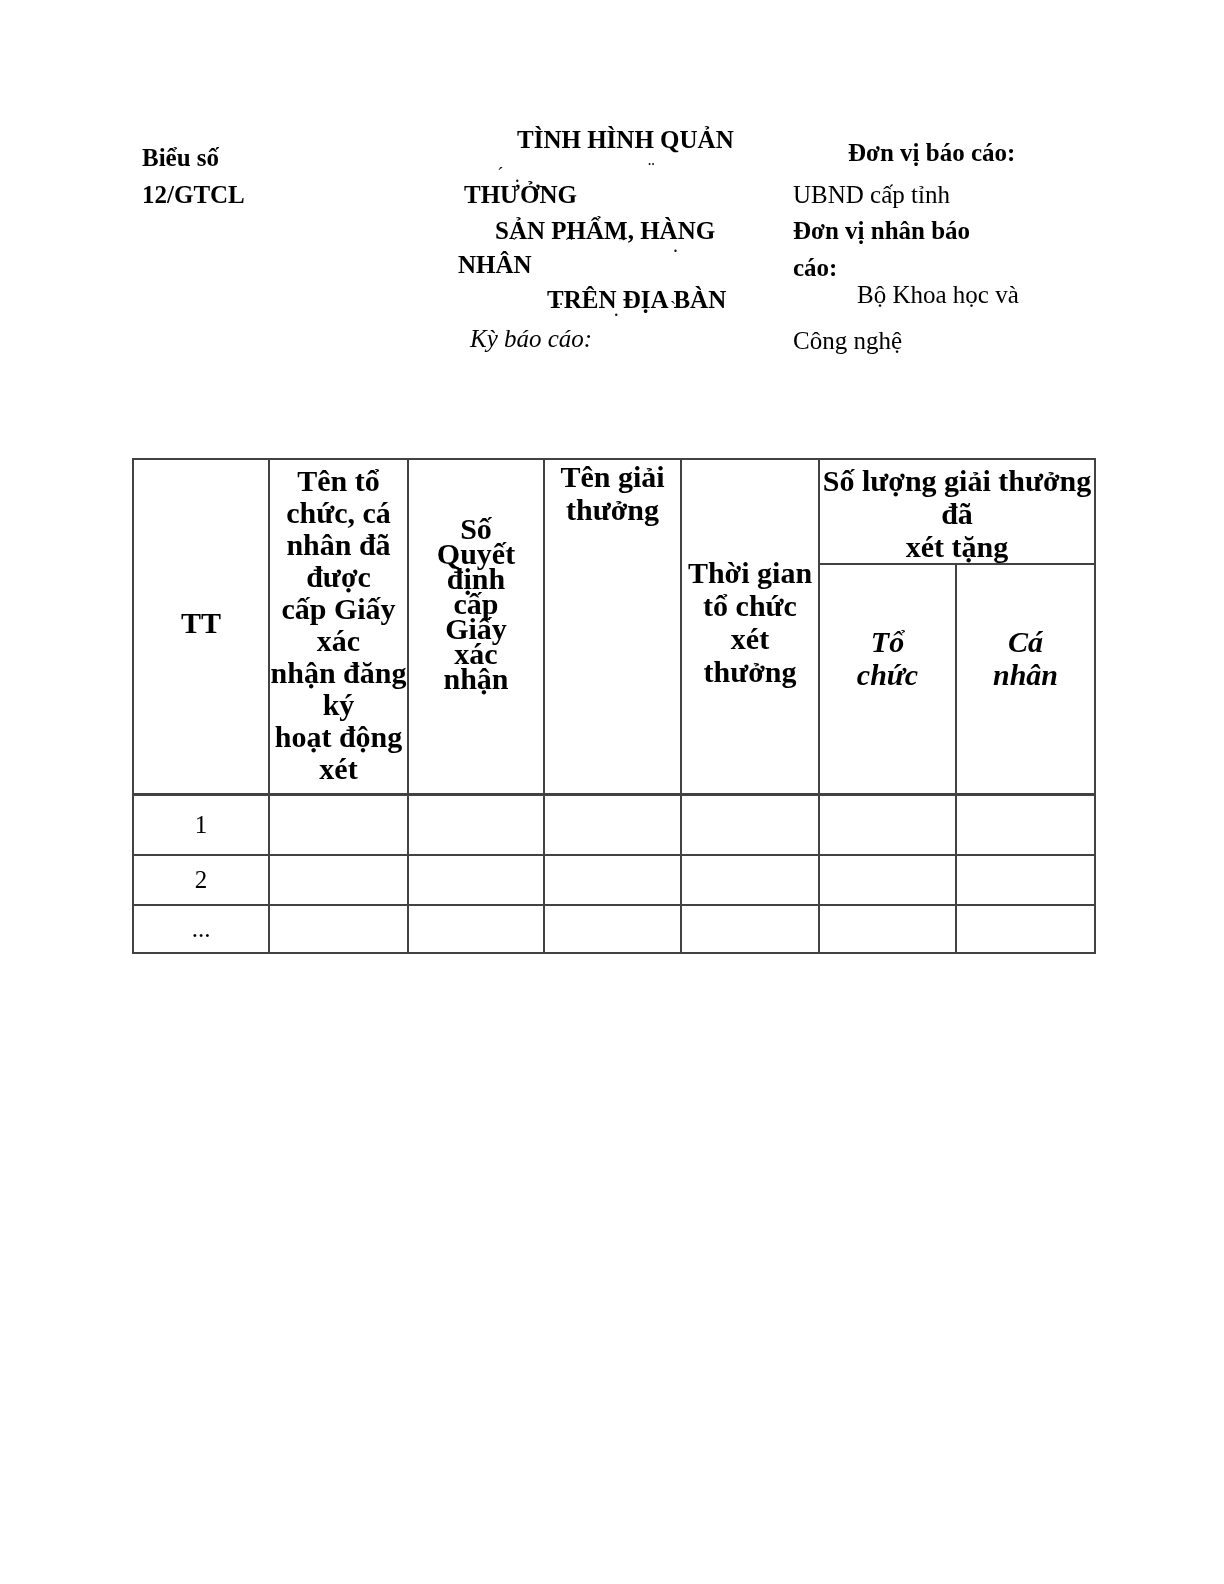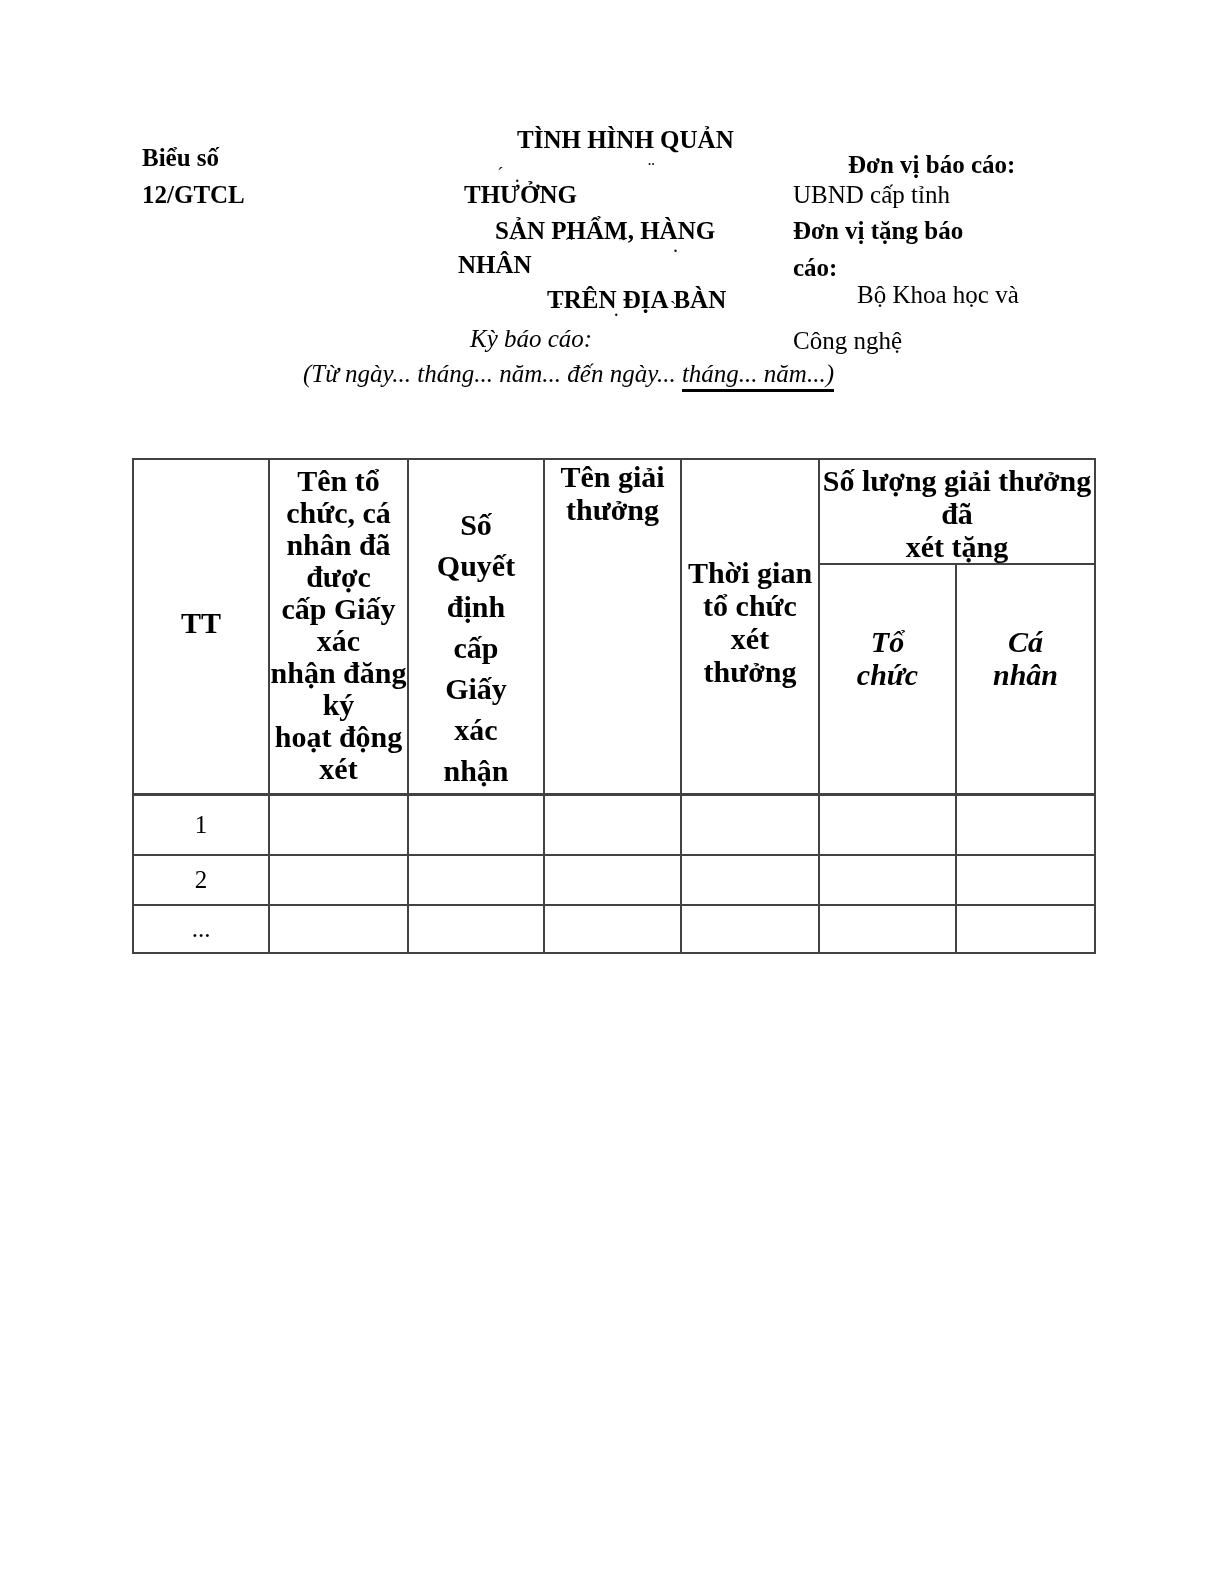--- a/index.html
+++ b/index.html
@@ -23,21 +23,21 @@
 
   .t1 { left: 517px; top: 125px; }
   .t2 { left: 464px; top: 180px; }
   .t3 { left: 495px; top: 216px; }
   .t4 { left: 458px; top: 250px; }
   .t5 { left: 547px; top: 285px; }
   .t6 { left: 470px; top: 324px; }
   .t7 { left: 303px; top: 359px; }
   .u  { border-bottom: 3px solid #000; padding-bottom: 2px; }
 
-  .u1 { left: 848px; top: 150px; }
+  .u1 { left: 848px; top: 138px; }
   .u2 { left: 793px; top: 180px; }
   .u3 { left: 793px; top: 216px; }
   .u4 { left: 793px; top: 253px; }
   .u5 { left: 857px; top: 280px; }
   .u6 { left: 793px; top: 326px; }
 
   
   .art { position: absolute; font-size: 20px; color: #111; line-height: 14px; }
   .a1 { left: 497px; top: 168px; word-spacing: 6px; }
   .a2 { left: 648px; top: 162px; }
@@ -64,21 +64,21 @@
     text-align: center;
     white-space: pre-line;
     line-height: 33px;
   }
   .hrow1 { height: 104px; }
   .hrow2 { height: 230px; }
   .hdrbot { border-bottom-width: 3px !important; }
   .pad { display: block; }
   .pt-tt   { padding-top: 134px; margin-top: 12px; }
   .pt-org  { padding-top: 5px;  line-height: 32px; }
-  .pt-dec  { padding-top: 44px; line-height: 41px; }
+  .pt-dec  { padding-top: 56px; line-height: 25px; }
   .pt-name { }
   .pt-time { padding-top: 96px; }
   .pt-group{ padding-top: 4px; }
   .pt-sub  { padding-top: 60px; }
   .sub { font-weight: 400; font-style: italic; }
   .drow td {
     vertical-align: middle;
     text-align: center;
     font-size: 25px;
     white-space: nowrap;
@@ -94,25 +94,24 @@
 
   <div class="abs bold fc1">Biểu số</div>
   <div class="abs bold fc2">12/GTCL</div>
 
   <div class="abs bold t1">TÌNH HÌNH QUẢN</div>
   <div class="abs bold t2">THƯỞNG</div>
   <div class="abs bold t3">SẢN PHẨM, HÀNG</div>
   <div class="abs bold t4">NHÂN</div>
   <div class="abs bold t5">TRÊN ĐỊA BÀN</div>
   <div class="abs italic t6">Kỳ báo cáo:</div>
-  <div class="abs italic t7"><span>(Từ ngày... tháng... năm... đến ngày... </span><span class="u">tháng... năm...)</span></div>
 
   <div class="abs bold u1">Đơn vị báo cáo:</div>
   <div class="abs u2">UBND cấp tỉnh</div>
-  <div class="abs bold u3">Đơn vị tặng báo</div>
+  <div class="abs bold u3">Đơn vị nhân báo</div>
   <div class="abs bold u4">cáo:</div>
   <div class="abs u5">Bộ Khoa học và</div>
   <div class="abs u6">Công nghệ</div>
 
   <span class="art a1">´ .</span>
   <span class="art a2">¨</span>
   <span class="art a3">´ ˆ ˜ .</span>
   <span class="art a4">¨ . `</span>
 
   <table class="tbl">

